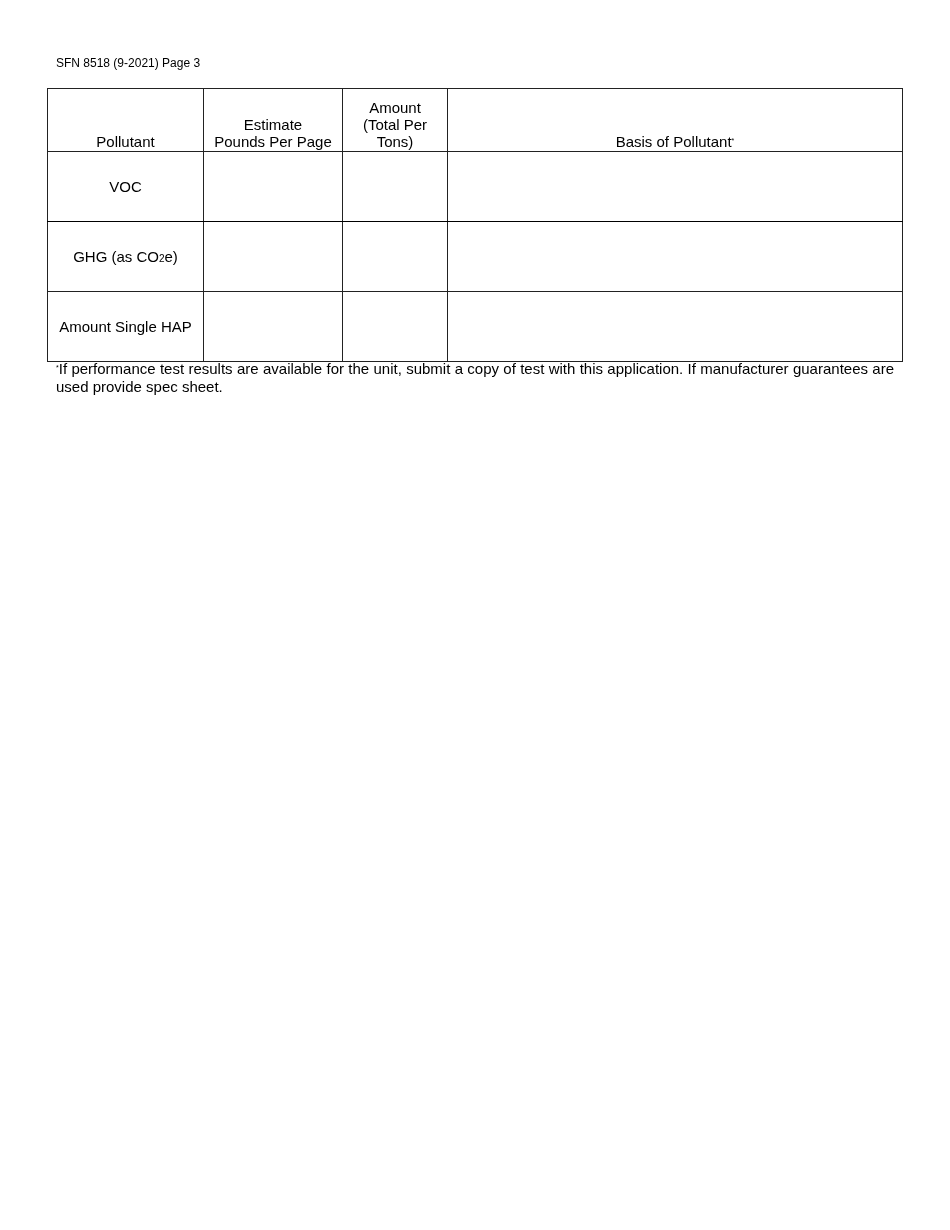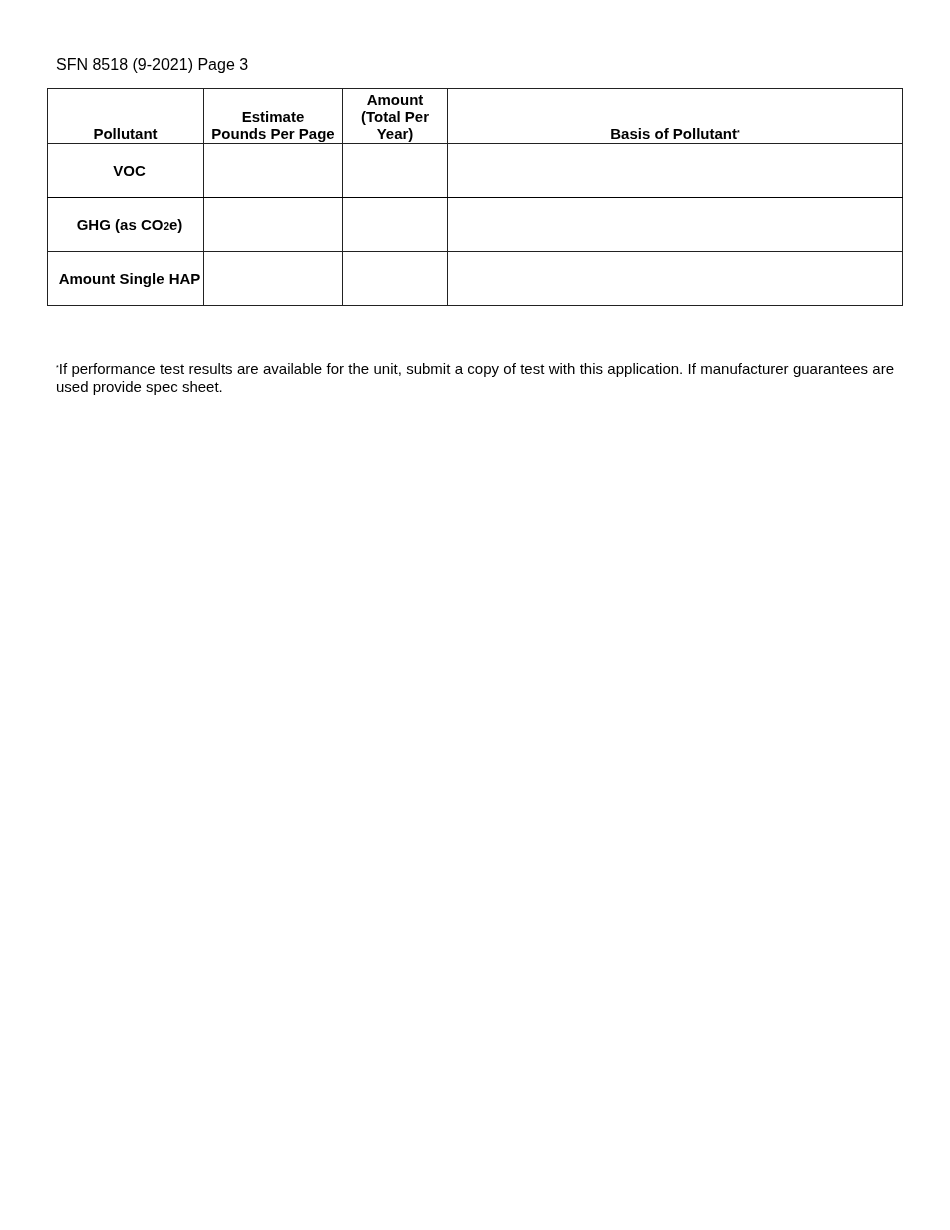--- a/index.html
+++ b/index.html
@@ -1,19 +1,19 @@
 <!DOCTYPE html>
 <html><head>
 <meta charset="utf-8">
 <style>
   html, body { margin:0; padding:0; background:#fff; }
   body { width:950px; height:1230px; position:relative; font-family:"Liberation Sans", sans-serif; color:#000; }
-  .header { position:absolute; left:56px; top:56px; font-size:16px; }
+  .header { position:absolute; left:56px; top:56px; font-size:12px; }
   table.emis { position:absolute; left:47px; top:88px; width:855px; border-collapse:collapse; table-layout:fixed; }
-  table.emis th, table.emis td { border:1px solid #222; font-size:15px; font-weight:bold; padding:0; }
+  table.emis th, table.emis td { border:1px solid #222; font-size:15px; font-weight:normal; padding:8px; }
   table.emis th { height:53px; vertical-align:bottom; text-align:center; line-height:17px; padding-bottom:1px; }
   table.emis td { height:53px; vertical-align:middle; }
   table.emis td.label { padding-left:8px;text-align:center; }
   table.emis tr.row-voc td { border-bottom:1.5px solid #000; }
   sup.ast { font-size:7px; vertical-align:top; position:relative; top:-1px; }
   sub.two { font-size:10px; vertical-align:baseline; }
   .footnote { position:absolute; left:56px; top:360px; width:838px; font-size:15px; line-height:18px; text-align:justify; }
 </style>
 </head>
 <body>
@@ -24,21 +24,21 @@
   <colgroup>
     <col style="width:156px">
       <col style="width:139px">
       <col style="width:105px">
       <col style="width:455px">
   </colgroup>
   <thead>
     <tr>
       <th><span>Pollutant</span></th>
       <th><span>Estimate</span><br><span>Pounds Per Page</span></th>
-      <th><span>Amount</span><br><span>(Total Per</span><br><span>Year)</span></th>
+      <th><span>Amount</span><br><span>(Total Per</span><br><span>Tons)</span></th>
       <th><span>Basis of Pollutant</span><sup class="ast">*</sup></th>
     </tr>
   </thead>
   <tbody>
     <tr class="row-voc">
       <td class="label">VOC</td>
       <td></td>
       <td></td>
       <td></td>
     </tr>

